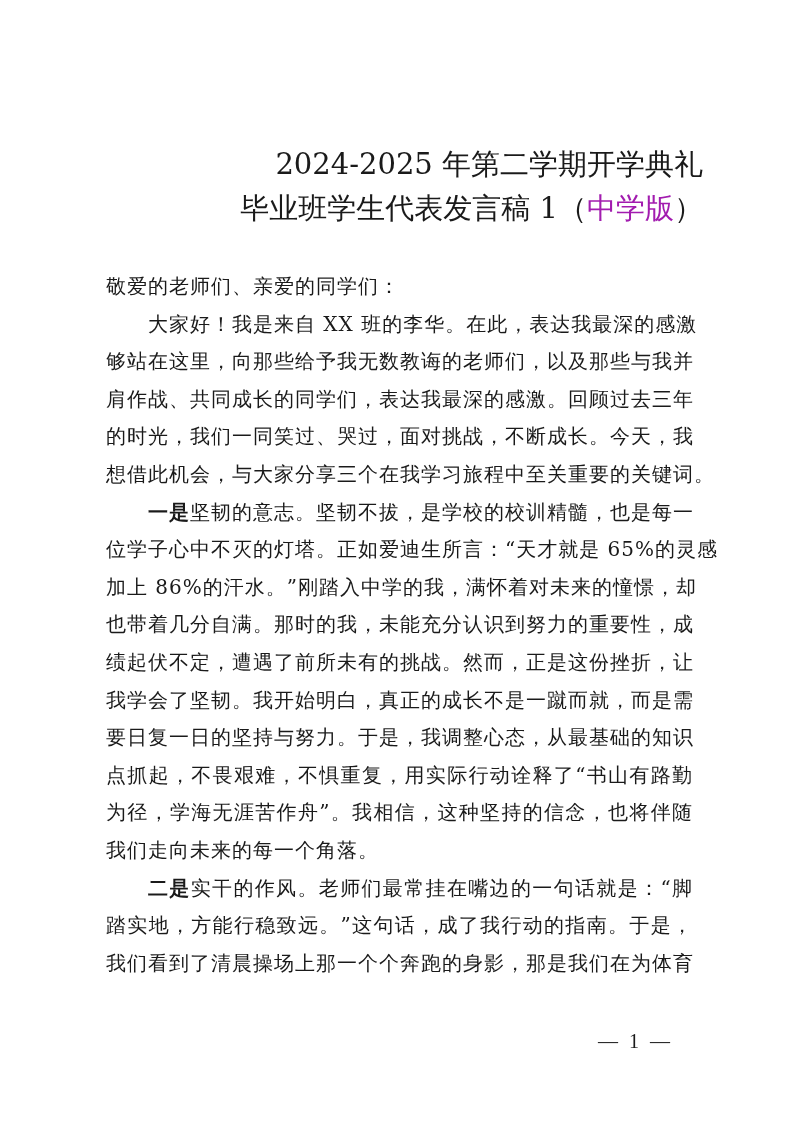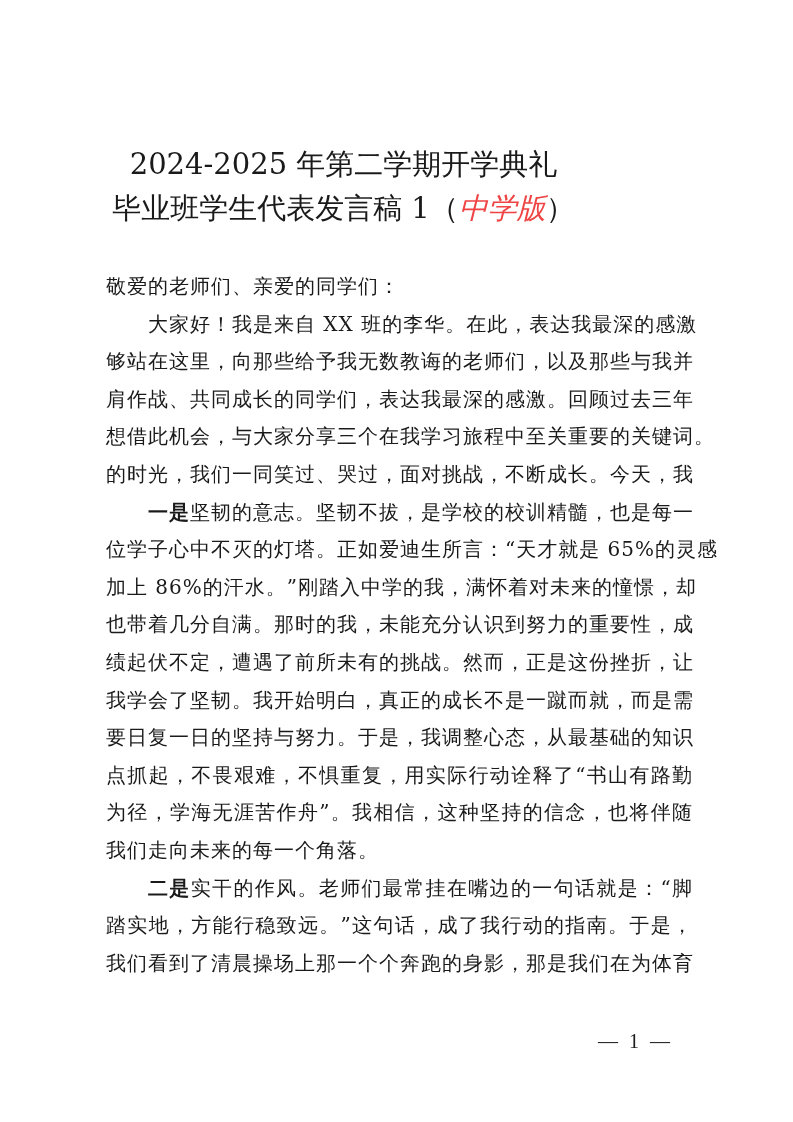--- a/index.html
+++ b/index.html
@@ -17,35 +17,34 @@
     }
     .page {
       position: absolute;
       left: 0; top: 0;
       width: 793px;
       height: 1122px;
       background: #ffffff;
     }
     .title-block {
       position: absolute;
-      left: 0;
+      left: 16px;
       top: 142px;
       width: 687px;
-      text-align: center;
+      text-align: right;
     }
     .title-line {
       font-size: 29px;
       line-height: 44px;
       height: 44px;
       white-space: nowrap;
       color: #1a1a1a;
     }
     .title-red {
-      color: #ef4444;
-      font-style: italic;
+      color: #a21caf;
     }
     .body {
       position: absolute;
       left: 106px;
       top: 268px;
       width: 587px;
     }
     .line {
       display: block;
       font-size: 20px;
@@ -86,22 +85,22 @@
     <div class="title-line"><span>毕业班学生代表发言稿 1（</span><span class="title-red">中学版</span><span>）</span></div>
   </div>
 
   <div class="body">
     <span class="line last">敬爱的老师们、亲爱的同学们：</span>
 
     <div>
       <span class="line indent">大家好！我是来自 XX 班的李华。在此，表达我最深的感激</span>
       <span class="line">够站在这里，向那些给予我无数教诲的老师们，以及那些与我并</span>
       <span class="line">肩作战、共同成长的同学们，表达我最深的感激。回顾过去三年</span>
+      <span class="line">的时光，我们一同笑过、哭过，面对挑战，不断成长。今天，我</span>
       <span class="line">想借此机会，与大家分享三个在我学习旅程中至关重要的关键词。</span>
-      <span class="line">的时光，我们一同笑过、哭过，面对挑战，不断成长。今天，我</span>
     </div>
 
     <div>
       <span class="line indent"><span class="bold">一是</span><span>坚韧的意志。坚韧不拔，是学校的校训精髓，也是每一</span></span>
       <span class="line">位学子心中不灭的灯塔。正如爱迪生所言：“天才就是 65%的灵感</span>
       <span class="line">加上 86%的汗水。”刚踏入中学的我，满怀着对未来的憧憬，却</span>
       <span class="line">也带着几分自满。那时的我，未能充分认识到努力的重要性，成</span>
       <span class="line">绩起伏不定，遭遇了前所未有的挑战。然而，正是这份挫折，让</span>
       <span class="line">我学会了坚韧。我开始明白，真正的成长不是一蹴而就，而是需</span>
       <span class="line">要日复一日的坚持与努力。于是，我调整心态，从最基础的知识</span>

